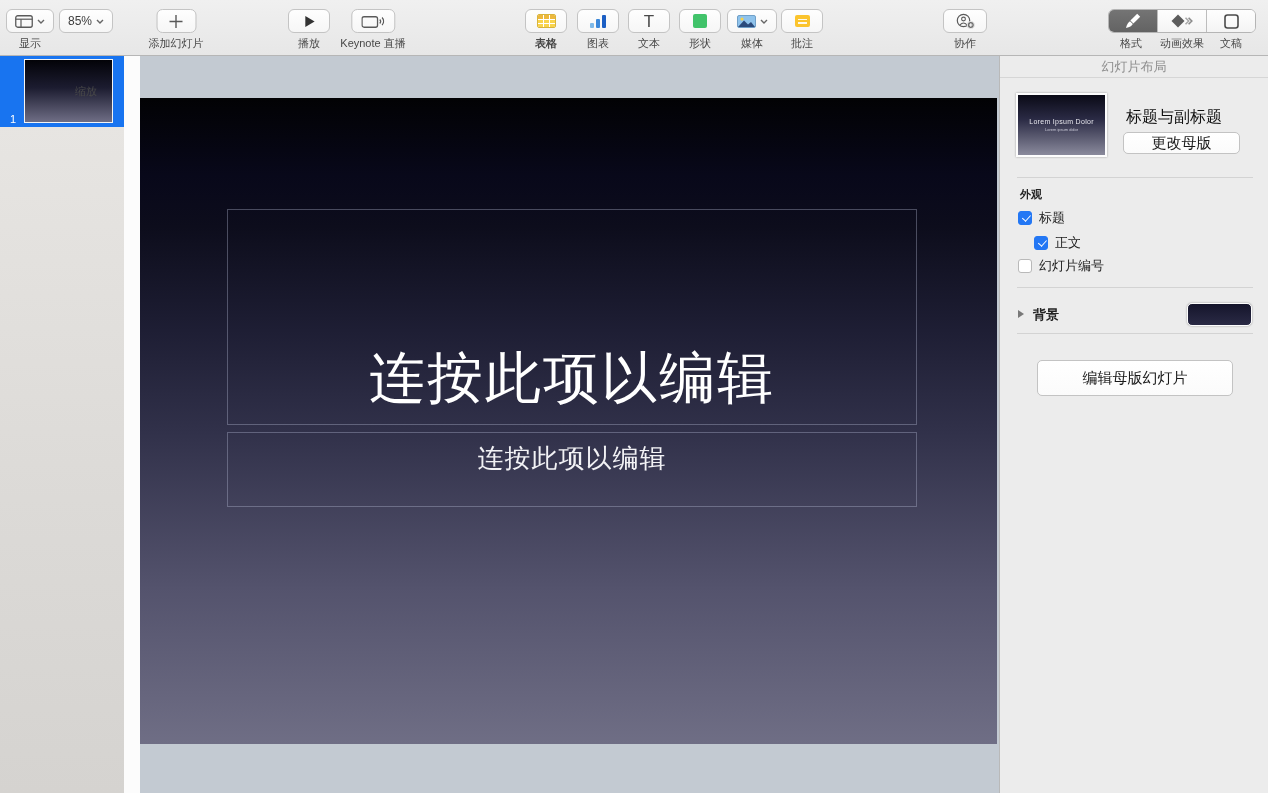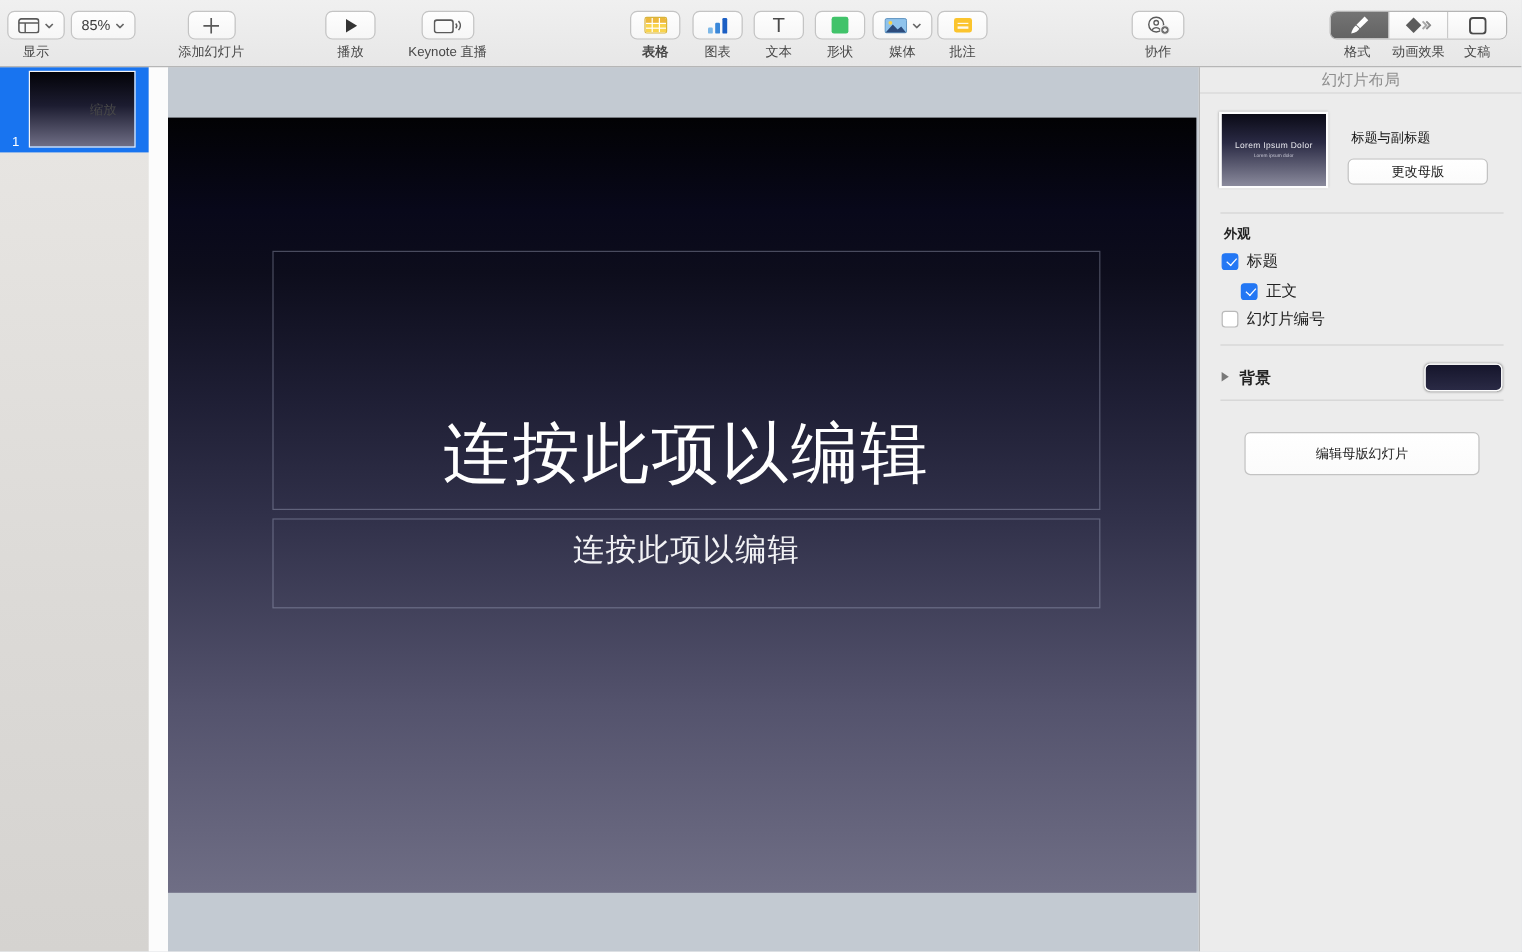--- a/index.html
+++ b/index.html
@@ -65,23 +65,23 @@
   
   .inspector { position:absolute; left:999px; top:56px; width:269px; height:737px; background:#ececec; border-left:1px solid #b9b9b9; font-size:13px; color:#1a1a1a; }
   .insp-header { position:absolute; left:0; top:0; width:100%; height:22px; border-bottom:1px solid #d6d6d6;
                  display:flex; align-items:center; justify-content:center; color:#8e8e8e; font-size:13px; }
   .master-thumb { position:absolute; left:16px; top:37px; width:91px; height:64px;
                   background:linear-gradient(180deg,#0a0a16 0%,#2a2a44 40%,#8a8a9c 100%);
                   border:2px solid #fdfdfd; box-shadow:0 0 2px rgba(0,0,0,.35);
                   display:flex; flex-direction:column; align-items:center; justify-content:center; }
   .master-thumb .mt { color:#e8e8ee; font-size:7px; letter-spacing:.3px; }
   .master-thumb .ms { color:#c9c9d6; font-size:4px; margin-top:2px; }
-  .master-name { position:absolute; left:126px; top:51px; font-size:11px; color:#111; }
+  .master-name { position:absolute; left:126px; top:51px; font-size:16px; color:#111; }
   .btn { background:linear-gradient(180deg,#ffffff,#fbfbfb); border:1px solid #c3c3c3; border-radius:5px;
-         font-size:11px; color:#1a1a1a; display:flex; align-items:center; justify-content:center; }
+         font-size:15px; color:#1a1a1a; display:flex; align-items:center; justify-content:center; }
   .btn-change { position:absolute; left:123px; top:76px; width:117px; height:22px; }
   .divider { position:absolute; left:17px; width:236px; height:1px; background:#d3d3d3; }
   .sect-label { position:absolute; left:20px; font-weight:700; font-size:11px; color:#222; }
   .chkrow { position:absolute; left:18px; display:flex; align-items:center; gap:7px; height:15px; }
   .chkbox { width:14px; height:14px; border-radius:3px; border:1px solid #b9b9b9; background:#fff; position:relative; }
   .chkbox.checked { background:#2377f4; border-color:#2377f4; }
   .chkbox.checked:after { content:""; position:absolute; left:4.5px; top:1.5px; width:3.5px; height:7px;
                           border-right:1.8px solid #fff; border-bottom:1.8px solid #fff; transform:rotate(42deg); }
   .chklabel { font-size:13px; color:#222; }
   .bgrow { position:absolute; left:18px; top:247px; width:234px; height:23px; }
@@ -125,21 +125,21 @@
 
     <div class="tbitem" style="left:145px;margin-left:31px;">
       <div class="tbtn" style="width:40px;">
         <svg width="15" height="15" viewBox="0 0 15 15">
             <path d="M7.5 1 V14 M1 7.5 H14" stroke="#595959" stroke-width="1.4"></path>
           </svg>
       </div>
       <div class="tlabel">添加幻灯片</div>
     </div>
 
-    <div class="tbitem" style="left:292px;align-items:center;">
+    <div class="tbitem" style="left:309px;align-items:center;">
       <div class="tbtn" style="width:42px;">
         <svg width="13" height="13" viewBox="0 0 14 14">
             <path d="M2.5 1 L12.5 7 L2.5 13 Z" fill="#333"></path>
           </svg>
       </div>
       <div class="tlabel">播放</div>
     </div>
 
     <div class="tbitem" style="left:373px;">
       <div class="tbtn" style="width:44px;">

